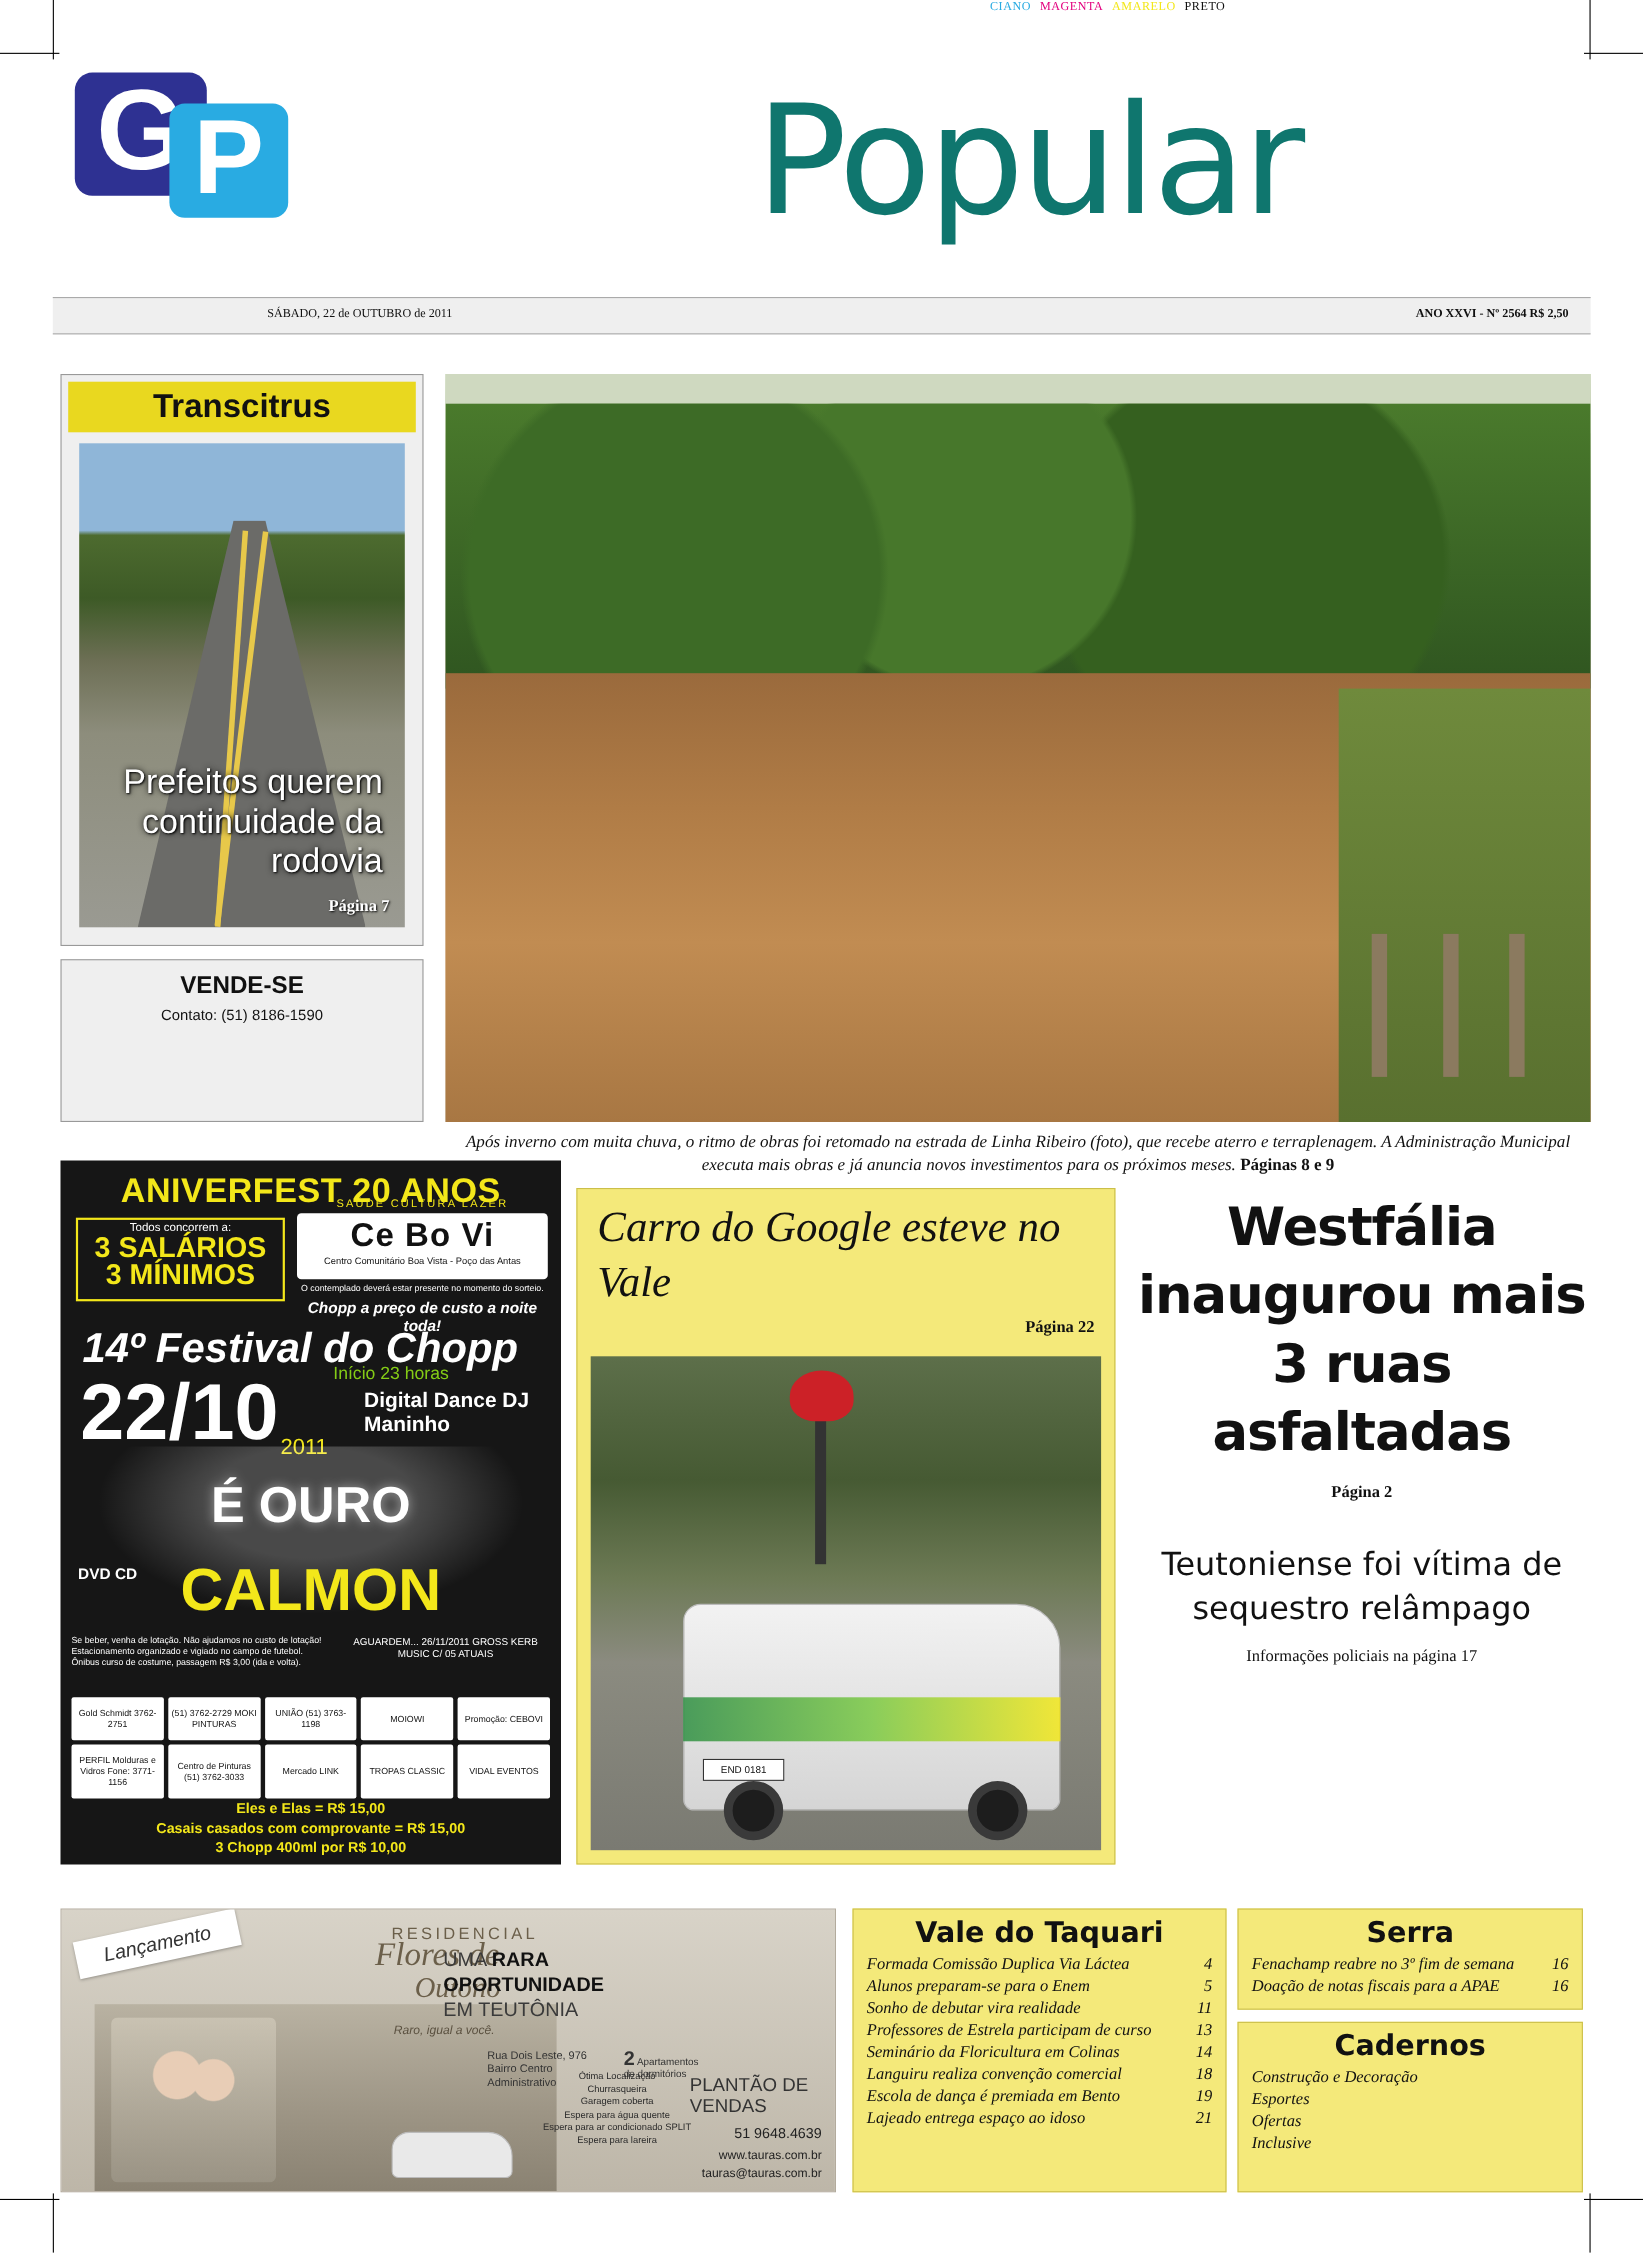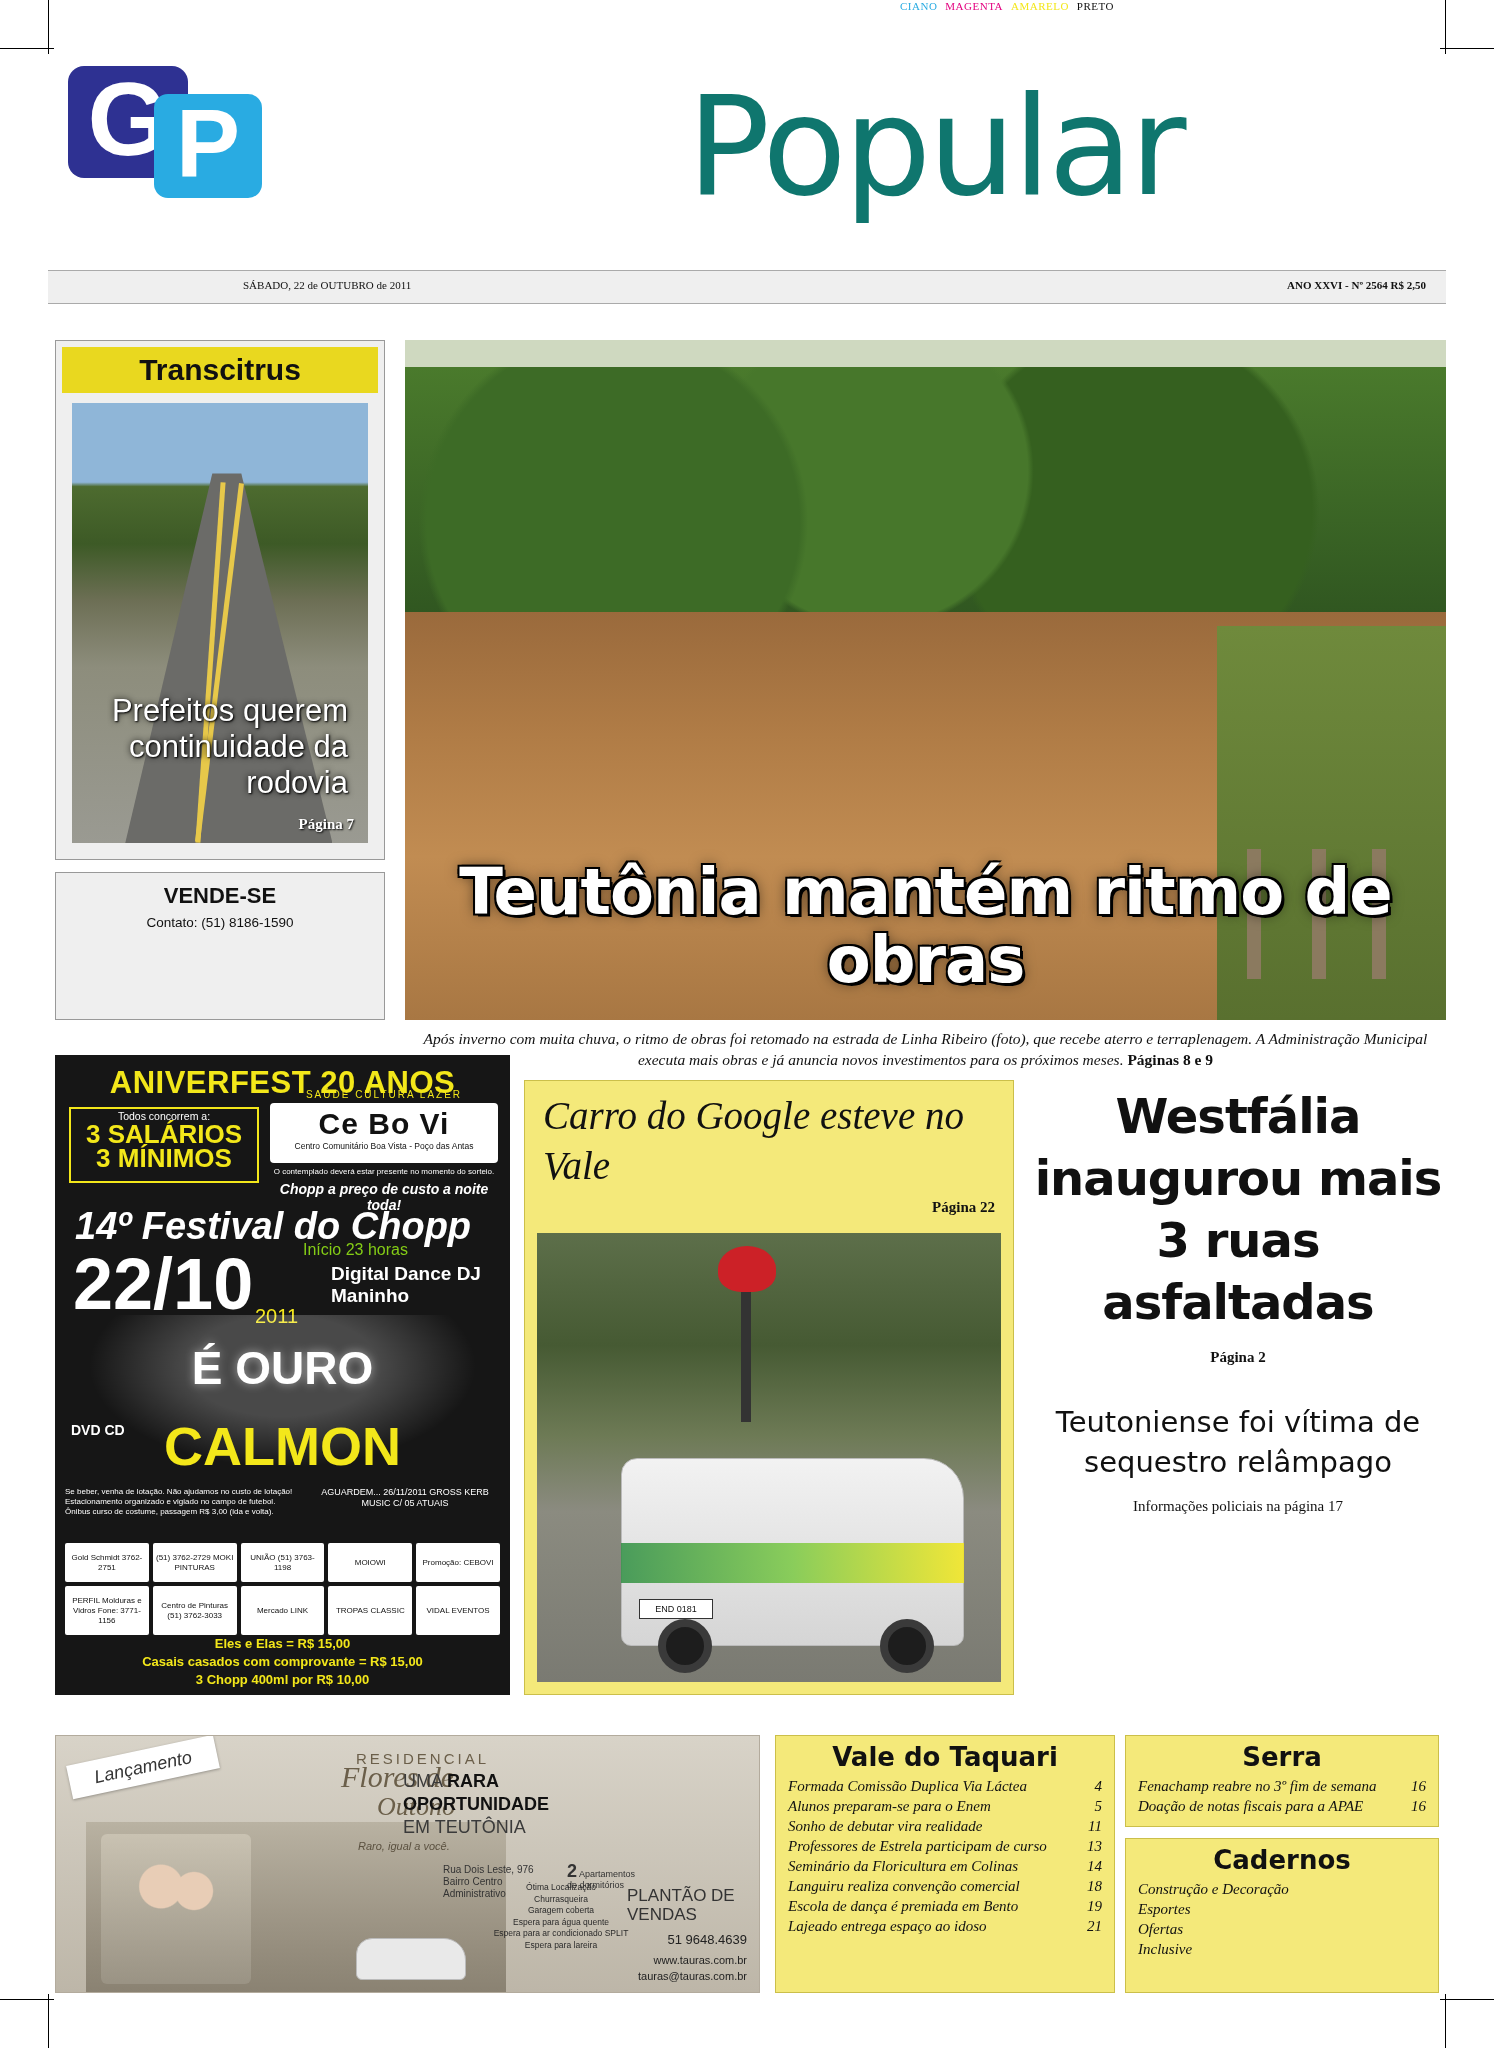--- a/index.html
+++ b/index.html
@@ -440,21 +440,20 @@
   </div>
 
   <div class="mainphoto">
     <div class="mp-sky"></div>
     <div class="mp-trees"></div>
     <div class="mp-dirt"></div>
     <div class="mp-grass-r"></div>
     <div class="mp-post" style="right:60px;"></div>
     <div class="mp-post" style="right:120px;"></div>
     <div class="mp-post" style="right:185px;"></div>
-    <div class="mp-headline">Teutônia mantém ritmo de obras</div>
   </div>
   <div class="mp-caption">
     <span>Após inverno com muita chuva, o ritmo de obras foi retomado na estrada de Linha Ribeiro (foto), que recebe aterro e terraplenagem. A Administração Municipal executa mais obras e já anuncia novos investimentos para os próximos meses.</span>
     <b>Páginas 8 e 9</b>
   </div>
 
   <div class="aniver">
     <div class="an-t1">ANIVERFEST 20 ANOS</div>
     <div class="an-box">
       <div class="small">Todos concorrem a:</div>

